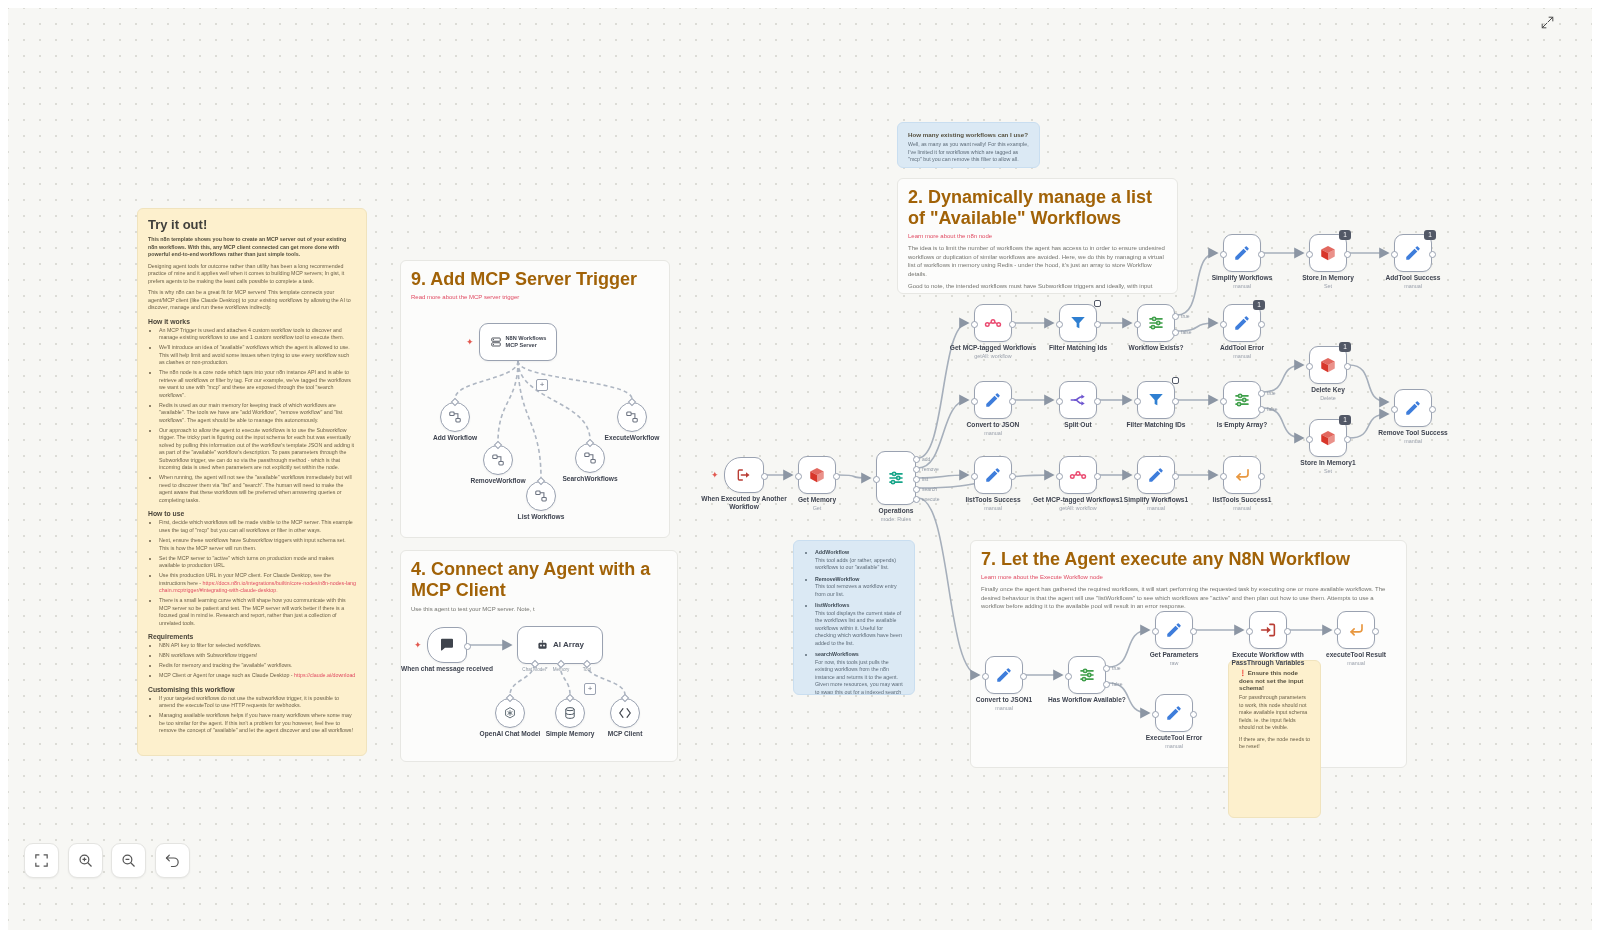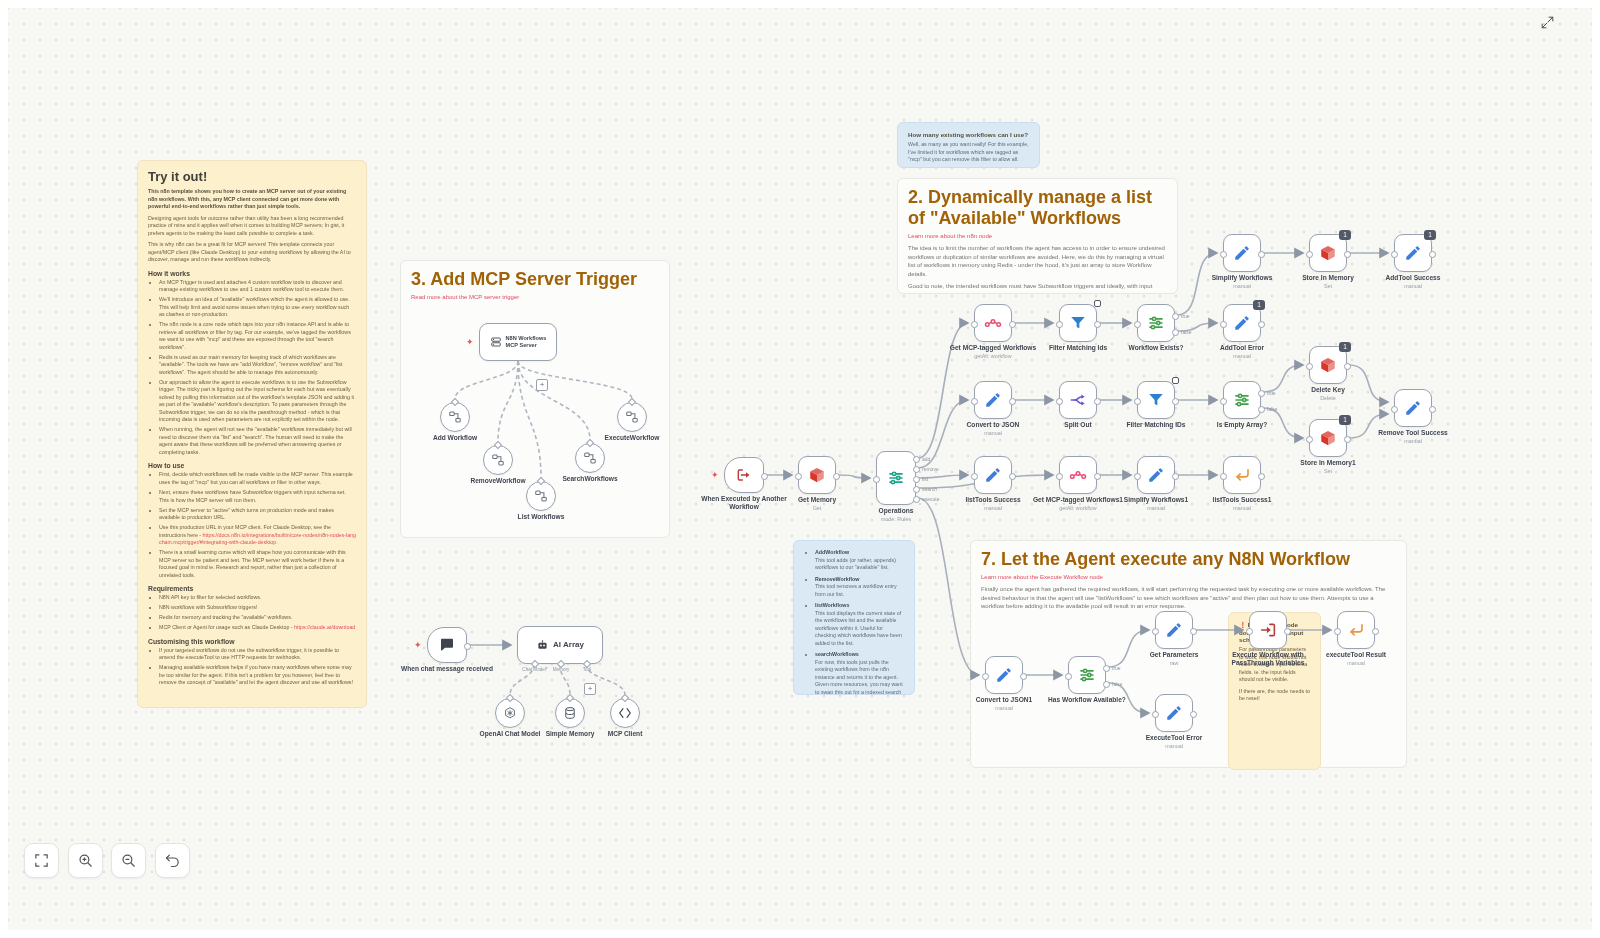--- a/index.html
+++ b/index.html
@@ -5,21 +5,21 @@
   html,body{margin:0;padding:0;}
   body{width:1600px;height:938px;position:relative;overflow:hidden;background:#fff;
        font-family:"Liberation Sans", sans-serif;}
   #canvas{position:absolute;inset:0;background-color:var(--canvas-bg,#f7f7f4);
     background-image:radial-gradient(circle,var(--canvas-dot,#dcdcd6) 1px,transparent 1.15px);
     background-size:16px 16px;}
   .frame{position:absolute;inset:0;border:8px solid #fff;pointer-events:none;z-index:40;}
   
   .sticky{position:absolute;border-radius:6px;padding:8px 10px;box-sizing:border-box;
     overflow:hidden;z-index:1;border:1px solid transparent;}
-  .sticky.yellow{background:var(--sticky-yellow,#fdf0cd);border-color:var(--sticky-yellow-border,#f0e3bd);color:#6b6048;}
+  .sticky.yellow{background:var(--sticky-yellow,#fdf0cd);border-color:var(--sticky-yellow-border,#f0e3bd);color:#6b6048;margin-top:48px;}
   .sticky.white{background:#fcfcfb;border-color:#e7e7e3;color:#7b7b76;}
   .sticky.blue{background:var(--sticky-blue,#dbe9f4);border-color:var(--sticky-blue-border,#c9def0);color:#5d6b78;}
   .st-title{font-weight:bold;color:#41403c;margin-bottom:4px;}
   .sticky.yellow:not(.small) .st-title{font-size:13px;}
   .sticky.white .st-title{font-size:18px;color:#a16207;}
   .sticky.blue .st-title{font-size:6.4px;color:#3e4a55;margin-bottom:2px;}
   .sticky.small .st-title{font-size:6.2px;margin-bottom:3px;color:#55503f;}
   .excl{color:#d9534f;margin-right:1px;}
   .blk{margin:0 0 4px;}
   .blk-p{font-size:5.3px;line-height:1.42;}
@@ -108,22 +108,26 @@
         <li>Redis for memory and tracking the "available" workflows.</li>
         <li>MCP Client or Agent for usage such as Claude Desktop - <span class="link">https://claude.ai/download</span></li>
       </ul>
       <div class="blk blk-h">Customising this workflow</div>
       <ul>
         <li>If your targeted workflows do not use the subworkflow trigger, it is possible to amend the executeTool to use HTTP requests for webhooks.</li>
         <li>Managing available workflows helps if you have many workflows where some may be too similar for the agent. If this isn't a problem for you however, feel free to remove the concept of "available" and let the agent discover and use all workflows!</li>
       </ul>
     </div>
     <div class="sticky white" style="left: 400px; top: 260px; width: 270px; height: 278px;">
-      <div class="st-title">3. Add MCP Server Trigger</div>
+      <div class="st-title">9. Add MCP Server Trigger</div>
       <div class="blk blk-link">Read more about the MCP server trigger</div>
+    </div>
+    <div class="sticky white" style="left: 400px; top: 550px; width: 278px; height: 212px;">
+      <div class="st-title">4. Connect any Agent with a MCP Client</div>
+      <div class="blk blk-p">Use this agent to test your MCP server. Note, t</div>
     </div>
     <div class="sticky blue small" style="left: 897px; top: 122px; width: 143px; height: 46px;">
       <div class="st-title">How many existing workflows can I use?</div>
       <div class="blk blk-p">Well, as many as you want really! For this example, I've limited it for workflows which are tagged as "mcp" but you can remove this filter to allow all.</div>
     </div>
     <div class="sticky white" style="left: 897px; top: 178px; width: 281px; height: 116px;">
       <div class="st-title">2. Dynamically manage a list of "Available" Workflows</div>
       <div class="blk blk-link">Learn more about the n8n node</div>
       <div class="blk blk-p">The idea is to limit the number of workflows the agent has access to in order to ensure undesired workflows or duplication of similar workflows are avoided. Here, we do this by managing a virtual list of workflows in memory using Redis - under the hood, it's just an array to store Workflow details.</div>
       <div class="blk blk-p">Good to note, the intended workflows must have Subworkflow triggers and ideally, with input schema set as well. This template analyses each workflow's JSON and captures its input schema as part of the workflow's description. Doing so, when it comes time to execute, the agent will know in what format to set the parameters when calling the subworkflow.</div>

